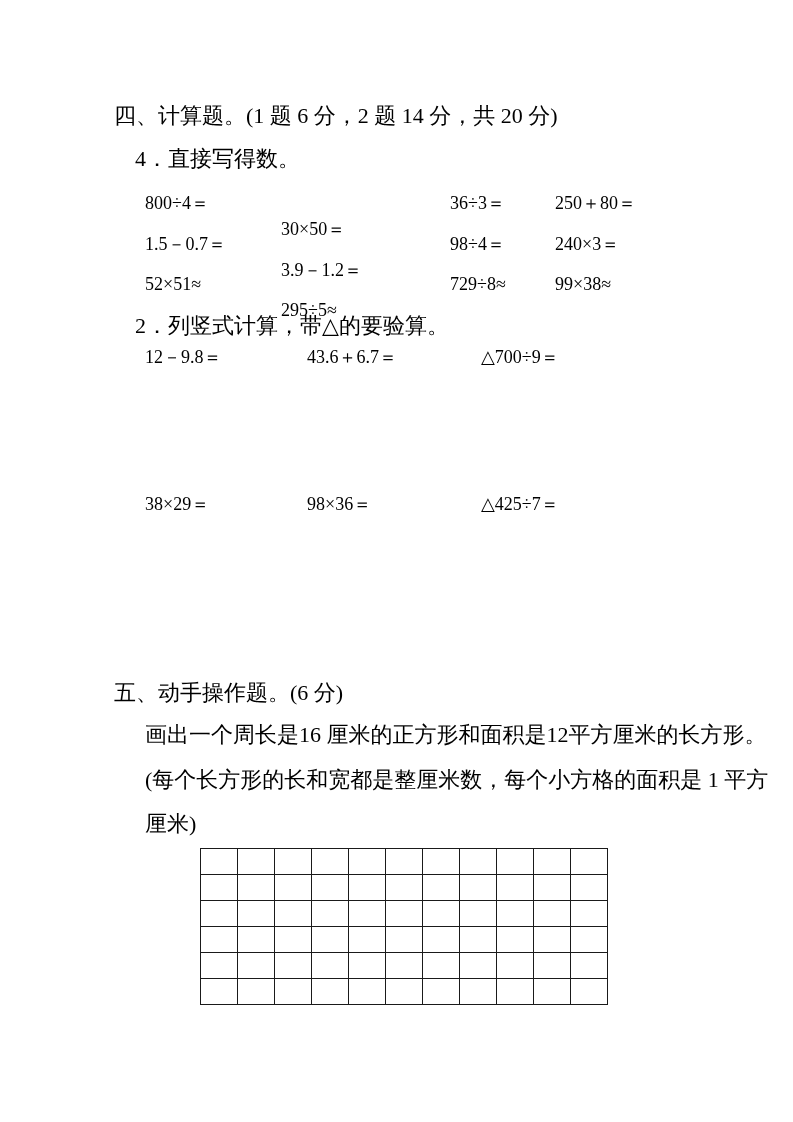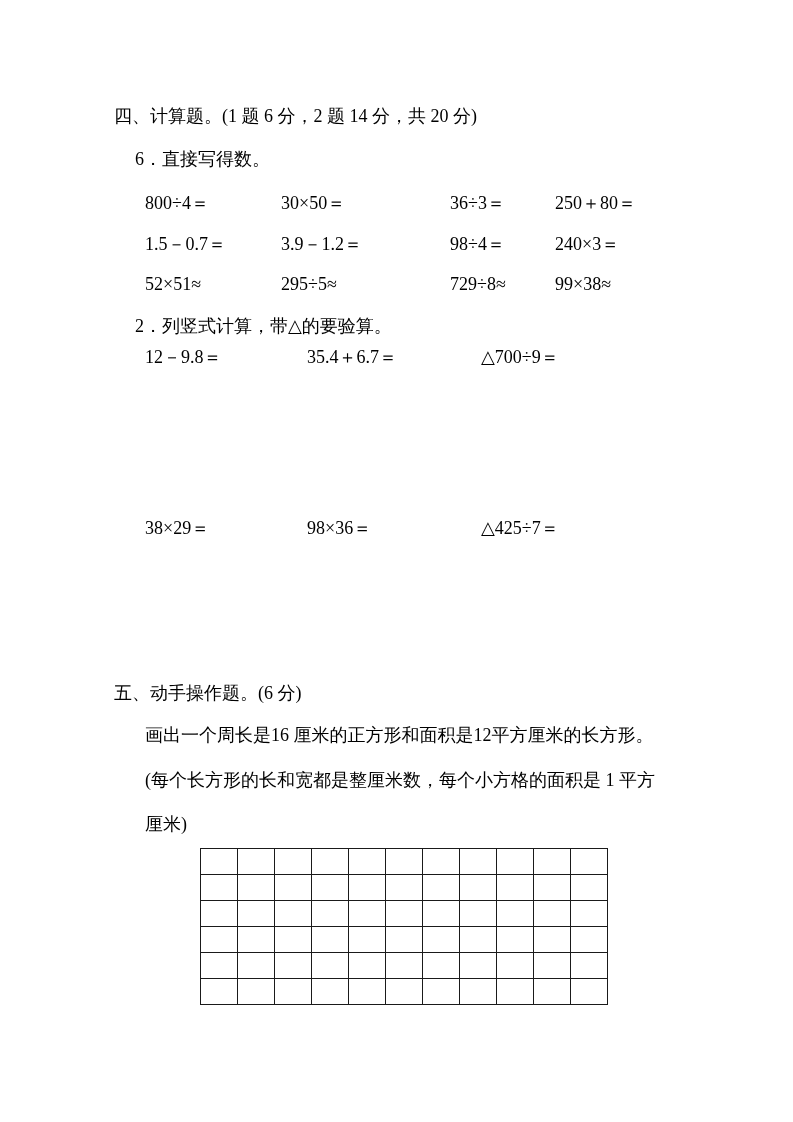--- a/index.html
+++ b/index.html
@@ -10,42 +10,42 @@
   body {
     width: 793px;
     height: 1122px;
     position: relative;
     font-family: "Liberation Serif", "DejaVu Serif", serif;
     color: #000000;
     overflow: hidden;
   }
   .abs { position: absolute; }
   .txt {
-    font-size: 18px;
+    font-size: 22px;
     line-height: 22px;
     white-space: nowrap;
   }
   .heading { left: 114px; }
   .indent  { left: 145px; }
 
   
   .exprow {
     position: absolute;
     left: 145px;
     height: 22px;
     width: 560px;
   }
   .exprow .cell {
     position: absolute;
     top: 0;
     font-size: 18px;
     white-space: nowrap;
   }
   .q1c0 { left: 0; }
-  .q1c1 { left: 136px; }
+  .q1c1 { left: 136px; margin-top: 26px; }
   .q1c2 { left: 265px; margin-left: 40px; }
   .q1c3 { left: 391px; margin-left: 19px; }
 
   .q2c0 { left: 0; }
   .q2c1 { left: 162px; }
   .q2c2 { left: 336px; }
 
   
   #grid-table {
     position: absolute;
@@ -59,21 +59,21 @@
     padding: 0;
     border: 1px solid #1a1a1a;
     background: #ffffff;
   }
 </style>
 </head>
 <body>
 
 <div class="abs txt heading" style="top:105px">四、计算题。(1 题 6 分，2 题 14 分，共 20 分)</div>
 
-<div class="abs txt" style="left:135px; top:148px">6．直接写得数。</div>
+<div class="abs txt" style="left:135px; top:148px">4．直接写得数。</div>
 
 <div class="exprow" style="top:191px">
   <span class="cell q1c0">800÷4＝</span>
   <span class="cell q1c1">30×50＝</span>
   <span class="cell q1c2">36÷3＝</span>
   <span class="cell q1c3">250＋80＝</span>
 </div>
 
 <div class="exprow" style="top:232px">
   <span class="cell q1c0">1.5－0.7＝</span>
@@ -86,25 +86,25 @@
   <span class="cell q1c0">52×51≈</span>
   <span class="cell q1c1">295÷5≈</span>
   <span class="cell q1c2">729÷8≈</span>
   <span class="cell q1c3">99×38≈</span>
 </div>
 
 <div class="abs txt" style="left:135px; top:315px">2．列竖式计算，带△的要验算。</div>
 
 <div class="exprow" style="top:345px">
   <span class="cell q2c0">12－9.8＝</span>
-  <span class="cell q2c1">35.4＋6.7＝</span>
+  <span class="cell q2c1">43.6＋6.7＝</span>
   <span class="cell q2c2">△700÷9＝</span>
 </div>
 
-<div class="exprow" style="top:516px">
+<div class="exprow" style="top:492px">
   <span class="cell q2c0">38×29＝</span>
   <span class="cell q2c1">98×36＝</span>
   <span class="cell q2c2">△425÷7＝</span>
 </div>
 
 <div class="abs txt heading" style="top:682px">五、动手操作题。(6 分)</div>
 
 <div class="abs txt indent" style="top:724px">画出一个周长是16 厘米的正方形和面积是12平方厘米的长方形。</div>
 
 <div class="abs txt indent" style="top:769px">(每个长方形的长和宽都是整厘米数，每个小方格的面积是 1 平方</div>

